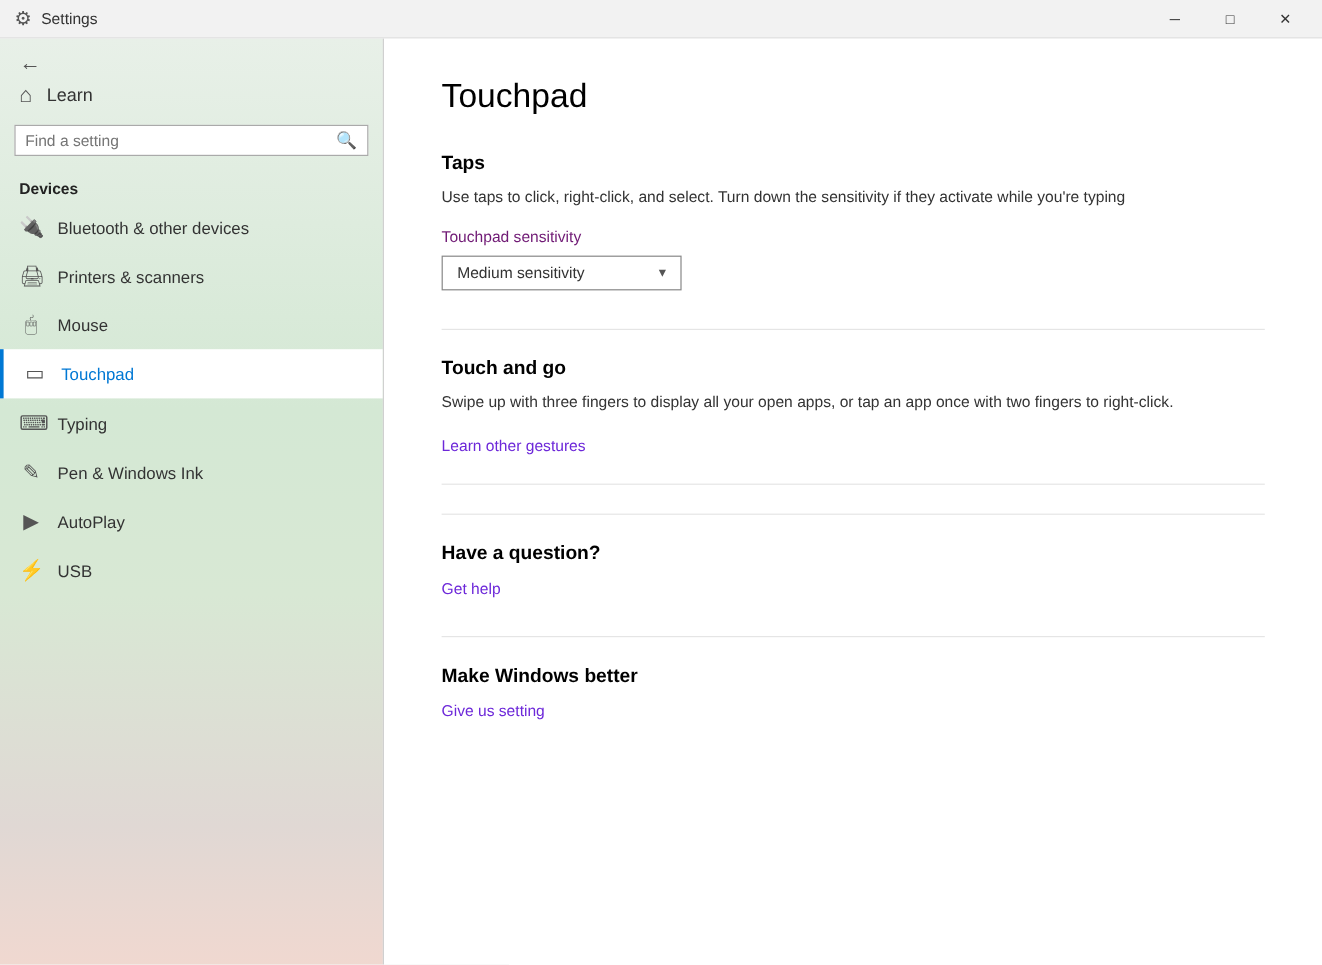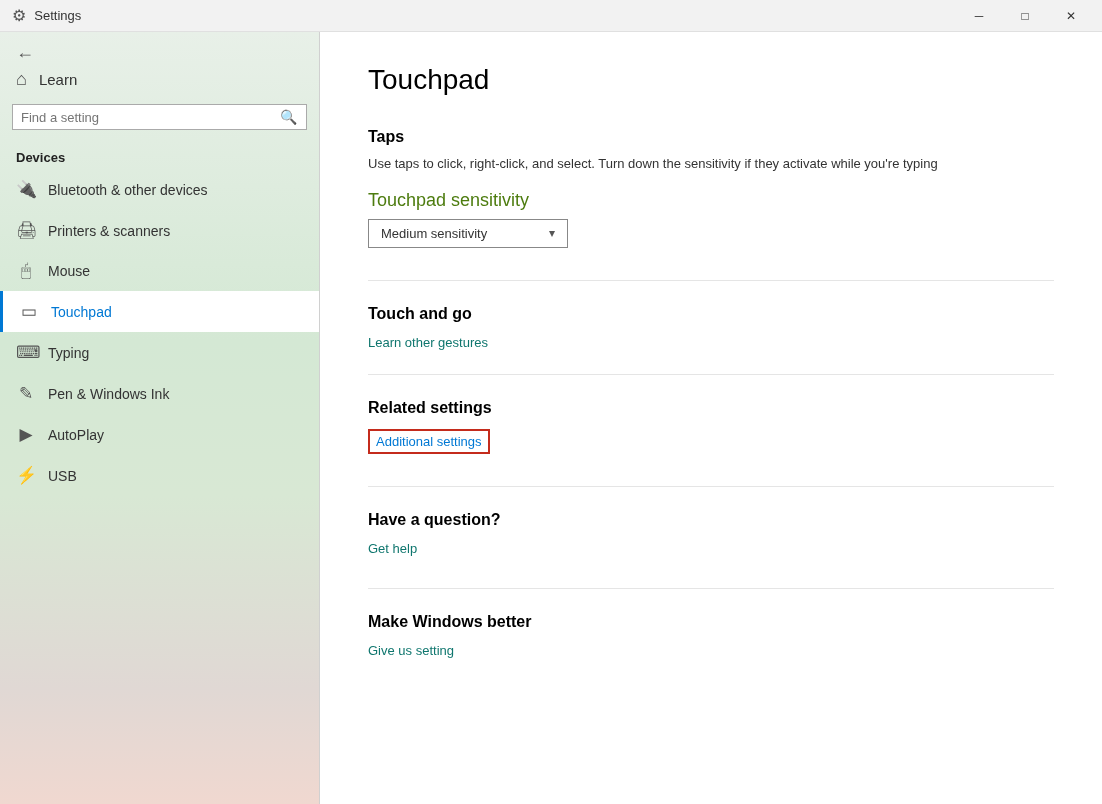--- a/index.html
+++ b/index.html
@@ -72,21 +72,21 @@
     .sensitivity-dropdown {
       display: flex; align-items: center; justify-content: space-between;
       border: 1px solid #888; padding: 6px 12px; width: 200px; cursor: pointer;
       background: white; font-size: 13px; color: #333; margin-bottom: 32px; text-align: right;
     }
     .chevron { font-size: 12px; color: #555; }
 
     .divider { border: none; border-top: 1px solid #e5e5e5; margin: 24px 0; }
 
     .link-blue {
-      color: #0f766e; font-size: 13px; cursor: pointer; text-decoration: none;
+      color: #6d28d9; font-size: 13px; cursor: pointer; text-decoration: none;
       display: inline-block; margin-top: 4px;
     }
 
     .additional-settings-link {
       color: #0078d4; font-size: 13px; cursor: pointer; text-decoration: none;
       display: inline-block; margin-top: 4px;
       border: 2px solid #c42b1c; padding: 3px 6px;
     }
 
     .related-section { margin-bottom: 32px; }
@@ -161,39 +161,36 @@
     </div>
   </div>
 
   <div class="main-content">
     <div class="page-title">Touchpad</div>
 
     
     <div class="section-title">Taps</div>
     <div class="section-desc">Use taps to click, right-click, and select. Turn down the sensitivity if they activate while you're typing</div>
 
-    <div style="font-size:18px; color:#4d7c0f; margin-bottom:8px;">Touchpad sensitivity</div>
+    <div style="font-size:13px; color:#701a75; margin-bottom:8px;">Touchpad sensitivity</div>
     <div class="sensitivity-dropdown">
       <span>Medium sensitivity</span>
       <span class="chevron">▾</span>
     </div>
 
     <hr class="divider">
 
     
     <div class="section-title">Touch and go</div>
+    <div class="section-desc">Swipe up with three fingers to display all your open apps, or tap an app once with two fingers to right-click.</div>
     <a class="link-blue">Learn other gestures</a>
 
     <hr class="divider">
 
     
-    <div class="related-section">
-      <div class="section-title">Related settings</div>
-      <a class="additional-settings-link">Additional settings</a>
-    </div>
 
     <hr class="divider">
 
     
     <div class="qa-section">
       <div class="section-title">Have a question?</div>
       <a class="link-blue">Get help</a>
     </div>
 
     <hr class="divider">

